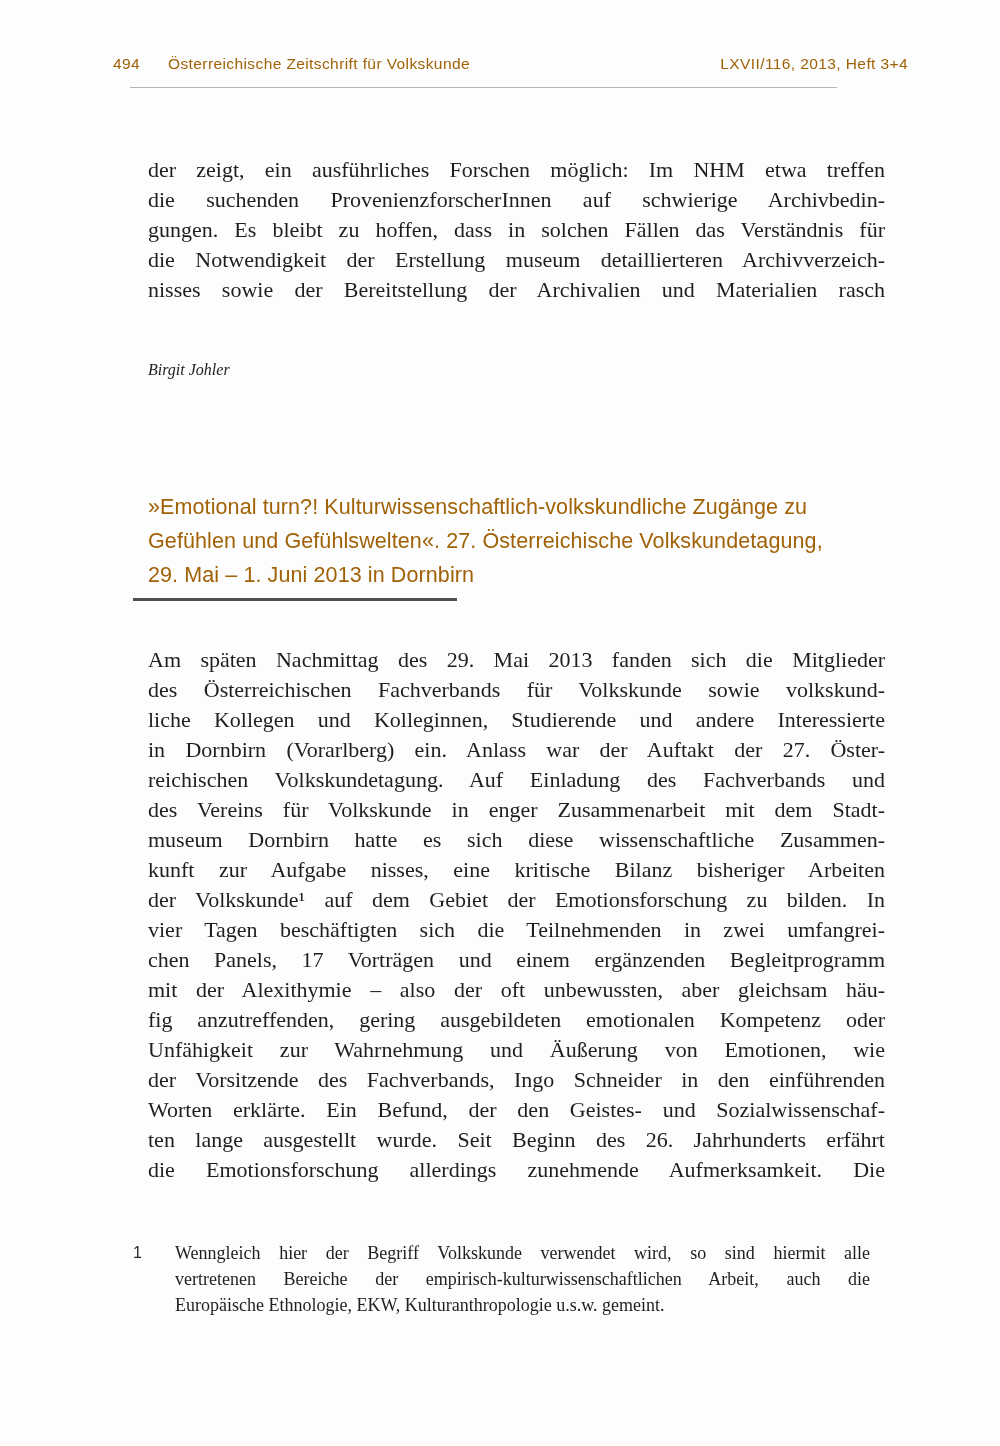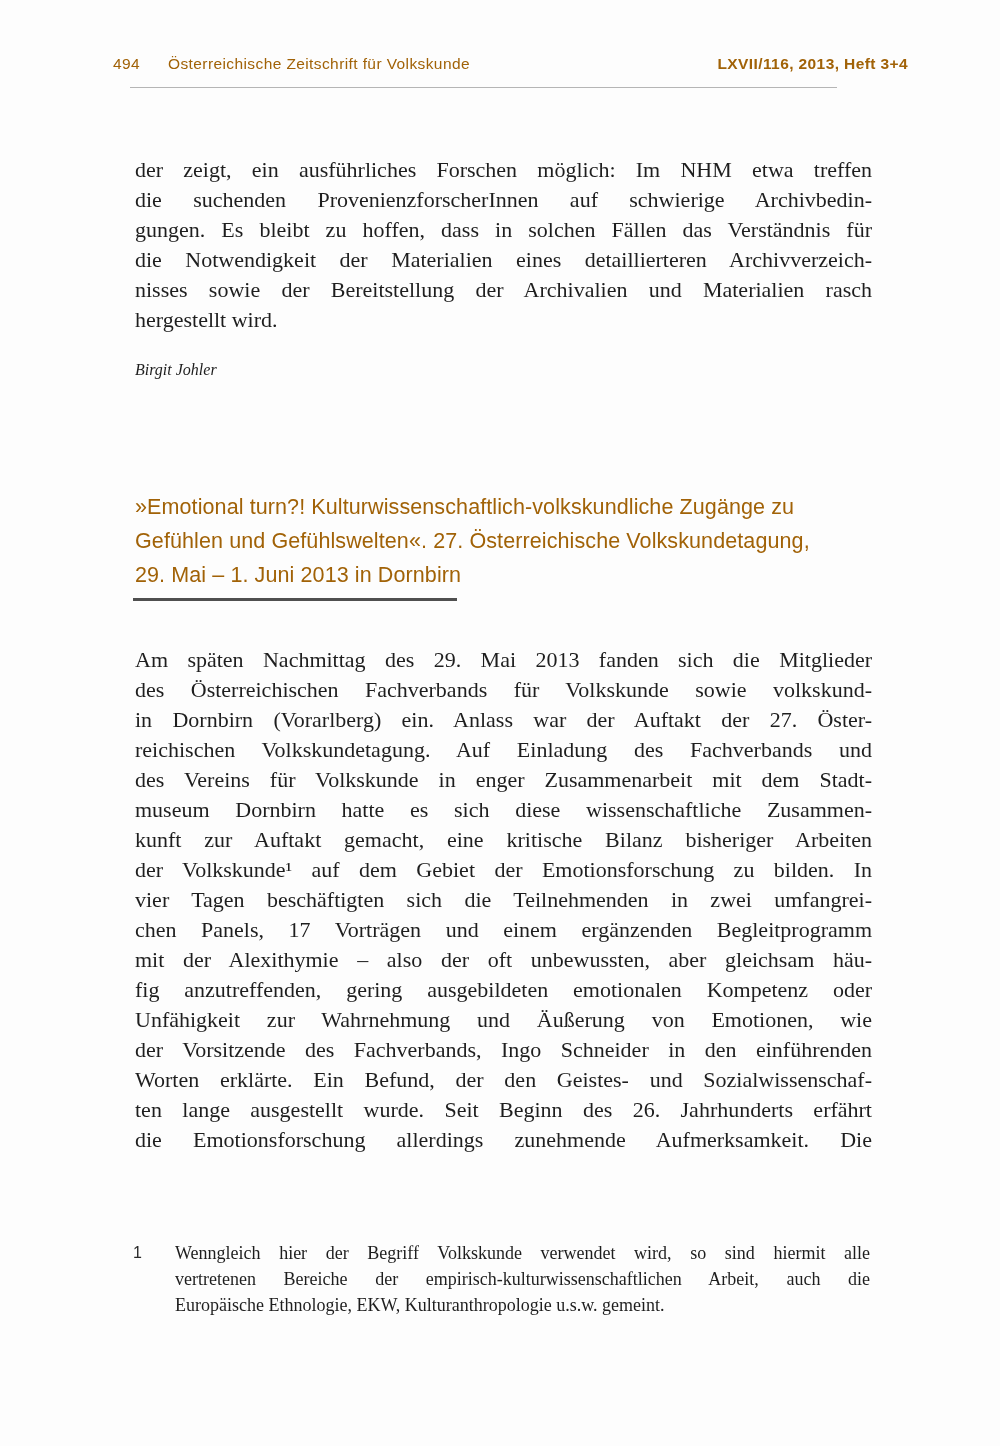--- a/index.html
+++ b/index.html
@@ -14,27 +14,27 @@
     margin:0 auto;
   }
   
   .runhead{
     position:absolute;top:54px;left:0;width:1000px;height:20px;
     font-family:"Liberation Sans", sans-serif;
     font-size:15.5px;line-height:20px;color:#a16207;letter-spacing:0.4px;margin-left:38px;
   }
   .runhead .pagenum{position:absolute;left:75px;top:0;}
   .runhead .jtitle{position:absolute;left:130px;top:0;}
-  .runhead .issue{position:absolute;right:130px;top:0;text-align:right;font-weight:bold;}
+  .runhead .issue{position:absolute;right:130px;top:0;text-align:right;}
   .headrule{
     position:absolute;top:87px;left:130px;width:707px;height:0;
     border-top:1.5px solid #b5b5b5;
   }
   
-  .col{position:absolute;left:135px;width:737px;}
+  .col{position:absolute;left:148px;width:737px;}
   .serifblock{font-size:22px;line-height:30px;}
   .tline{white-space:nowrap;}
   .serifblock .tline{white-space:normal;height:30px;overflow:visible;}
   .jl{text-align:justify;text-align-last:justify;}
   .it{}
   .author{
     top:355px;font-size:16px;line-height:30px;font-style:italic;
   }
   .heading{
     top:490px;
@@ -69,43 +69,43 @@
     <span class="pagenum">494</span>
     <span class="jtitle">Österreichische Zeitschrift für Volkskunde</span>
     <span class="issue">LXVII/116, 2013, Heft 3+4</span>
   </div>
   <div class="headrule"></div>
 
   <div class="col serifblock closingpara">
       <div class="tline jl">der zeigt, ein ausführliches Forschen möglich: Im NHM etwa treffen</div>
       <div class="tline jl">die suchenden ProvenienzforscherInnen auf schwierige Archivbedin-</div>
       <div class="tline jl">gungen. Es bleibt zu hoffen, dass in solchen Fällen das Verständnis für</div>
-      <div class="tline jl">die Notwendigkeit der Materialien eines detaillierteren Archivverzeich-</div>
+      <div class="tline jl">die Notwendigkeit der Erstellung museum detaillierteren Archivverzeich-</div>
       <div class="tline jl">nisses sowie der Bereitstellung der Archivalien und Materialien rasch</div>
-      <div class="tline">hergestellt wird.</div>
     </div>
 
   <div class="col author">Birgit Johler</div>
 
   <div class="col heading">
       <div class="tline">»Emotional turn?! Kulturwissenschaftlich-volkskundliche Zugänge zu</div>
       <div class="tline">Gefühlen und Gefühlswelten«. 27. Österreichische Volkskundetagung,</div>
       <div class="tline">29. Mai – 1. Juni 2013 in Dornbirn</div>
     </div>
 
   <div class="headingrule"></div>
 
   <div class="col serifblock mainpara">
       <div class="tline jl">Am späten Nachmittag des 29. Mai 2013 fanden sich die Mitglieder</div>
       <div class="tline jl">des Österreichischen Fachverbands für Volkskunde sowie volkskund-</div>
+      <div class="tline jl">liche Kollegen und Kolleginnen, Studierende und andere Interessierte</div>
       <div class="tline jl">in Dornbirn (Vorarlberg) ein. Anlass war der Auftakt der 27. Öster-</div>
       <div class="tline jl">reichischen Volkskundetagung. Auf Einladung des Fachverbands und</div>
       <div class="tline jl">des Vereins für Volkskunde in enger Zusammenarbeit mit dem Stadt-</div>
       <div class="tline jl">museum Dornbirn hatte es sich diese wissenschaftliche Zusammen-</div>
-      <div class="tline jl">kunft zur Auftakt gemacht, eine kritische Bilanz bisheriger Arbeiten</div>
+      <div class="tline jl">kunft zur Aufgabe nisses, eine kritische Bilanz bisheriger Arbeiten</div>
       <div class="tline jl">der Volkskunde¹ auf dem Gebiet der Emotionsforschung zu bilden. In</div>
       <div class="tline jl">vier Tagen beschäftigten sich die Teilnehmenden in zwei umfangrei-</div>
       <div class="tline jl">chen Panels, 17 Vorträgen und einem ergänzenden Begleitprogramm</div>
       <div class="tline jl">mit der Alexithymie – also der oft unbewussten, aber gleichsam häu-</div>
       <div class="tline jl">fig anzutreffenden, gering ausgebildeten emotionalen Kompetenz oder</div>
       <div class="tline jl">Unfähigkeit zur Wahrnehmung und Äußerung von Emotionen, wie</div>
       <div class="tline jl"><span>der Vorsitzende des Fachverbands, </span><span class="it">Ingo Schneider</span><span> in den einführenden</span></div>
       <div class="tline jl">Worten erklärte. Ein Befund, der den Geistes- und Sozialwissenschaf-</div>
       <div class="tline jl">ten lange ausgestellt wurde. Seit Beginn des 26. Jahrhunderts erfährt</div>
       <div class="tline jl">die Emotionsforschung allerdings zunehmende Aufmerksamkeit. Die</div>

